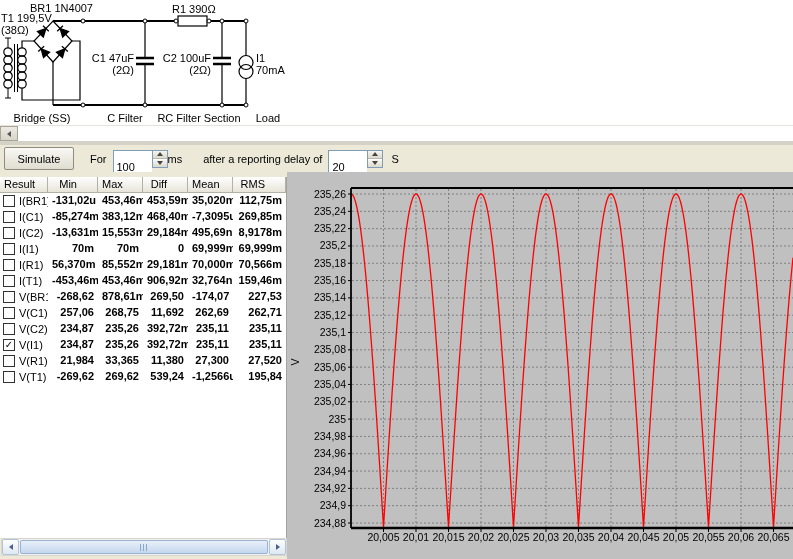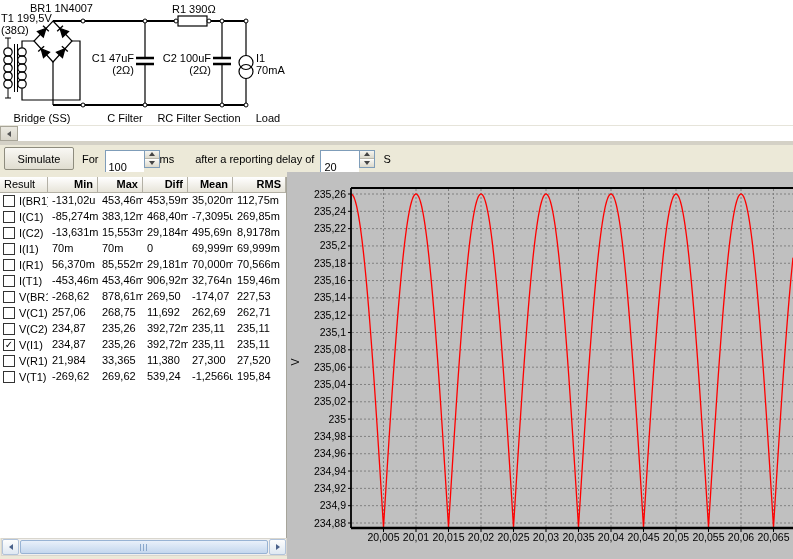--- a/index.html
+++ b/index.html
@@ -13,39 +13,39 @@
   .sch-btn{width:16px;height:13px;background:linear-gradient(#eceae2,#d8d5ca);
            border:1px solid #a8a598;display:flex;align-items:center;justify-content:center;}
   .tri-left{width:0;height:0;border-top:3px solid transparent;border-bottom:3px solid transparent;border-right:4px solid #555;}
   .tri-right{width:0;height:0;border-top:3px solid transparent;border-bottom:3px solid transparent;border-left:4px solid #4a618a;}
   .tri-left.blue{border-right-color:#4a618a;}
   .gap-strip{position:absolute;left:0;top:141px;width:793px;height:4px;background:#d4d1c6;}
   
   .control-bar{position:absolute;left:0;top:145px;width:649px;height:27px;display:flex;align-items:center;}
   .btn-sim{width:70px;height:23px;margin-left:4px;background:linear-gradient(#f9f8f4,#e0ddd0);
            border:1px solid #8e8c7e;border-radius:2px;font:inherit;color:#000;}
-  .lbl{margin-left:8px;}
+  .lbl{margin-left:16px;}
   .spinbox{display:flex;margin-left:6px;height:18px;}
   .spinbox input{width:32px;height:16px;border:1px solid #7f9db9;border-right:none;font:inherit;
                  padding:8px 3px;outline:none;}
   .spin-col{width:14px;display:flex;flex-direction:column;border:1px solid #7f9db9;background:#ece9d8;}
   .spin-btn{flex:1;display:flex;align-items:center;justify-content:center;background:linear-gradient(#f6f5f0,#dcd9cc);border-bottom:1px solid #b9b6aa;}
   .spin-btn:last-child{border-bottom:none;border-top:1px solid #fff;}
   .tri-up{width:0;height:0;border-left:3px solid transparent;border-right:3px solid transparent;border-bottom:4px solid #444;}
   .tri-down{width:0;height:0;border-left:3px solid transparent;border-right:3px solid transparent;border-top:4px solid #444;}
   
   .main{position:absolute;left:0;top:172px;width:793px;height:387px;}
   .table-pane{position:absolute;left:0;top:0;width:287px;height:387px;background:#ece9d8;}
   .results-wrap{position:absolute;left:0;top:5px;width:286px;height:361px;background:#fff;border-right:1px solid #a6a49a;}
   .results-grid{display:grid;grid-template-columns:48px 50px 45px 45px 45px 53px;grid-auto-rows:16px;}
   .hd{background:linear-gradient(#ffffff,#e7e4d9);border-right:1px solid #b3b0a5;border-bottom:1px solid #b3b0a5;
-      padding:1px 4px 0 4px;white-space:nowrap;overflow:hidden;}
-  .hd.num{text-align:right;font-weight:bold;}
+      padding:1px 20px 0 4px;white-space:nowrap;overflow:hidden;}
+  .hd.num{text-align:right;}
   .cell{padding:1px 4px 0 4px;white-space:nowrap;overflow:hidden;}
-  .cell.num{}
+  .cell.num{text-align:right;font-weight:bold;}
   .name-cell{display:flex;align-items:center;padding:0;}
   .cb{width:10px;height:10px;border:1px solid #333;background:#fff;margin:0 4px 0 3px;flex:none;
       font-size:10px;line-height:9px;font-weight:bold;text-align:center;color:#000;}
   .table-scroll{position:absolute;left:1px;top:366px;width:284px;height:16px;background:#f1f0ee;
                 border:1px solid #d9d6ce;display:flex;align-items:center;}
   .ts-btn{width:15px;height:14px;background:linear-gradient(#fdfdfd,#dfe8f2);border:1px solid #b1c3da;
           border-radius:2px;display:flex;align-items:center;justify-content:center;flex:none;}
   .ts-thumb{flex:1;height:12px;margin:0 1px;background:linear-gradient(#e9f0fa,#c4d7ee);
             border:1px solid #98b3d4;border-radius:2px;display:flex;align-items:center;justify-content:center;}
   .grip{width:9px;height:7px;background:repeating-linear-gradient(90deg,#8aa8cc 0 1px,rgba(0,0,0,0) 1px 3px);}

